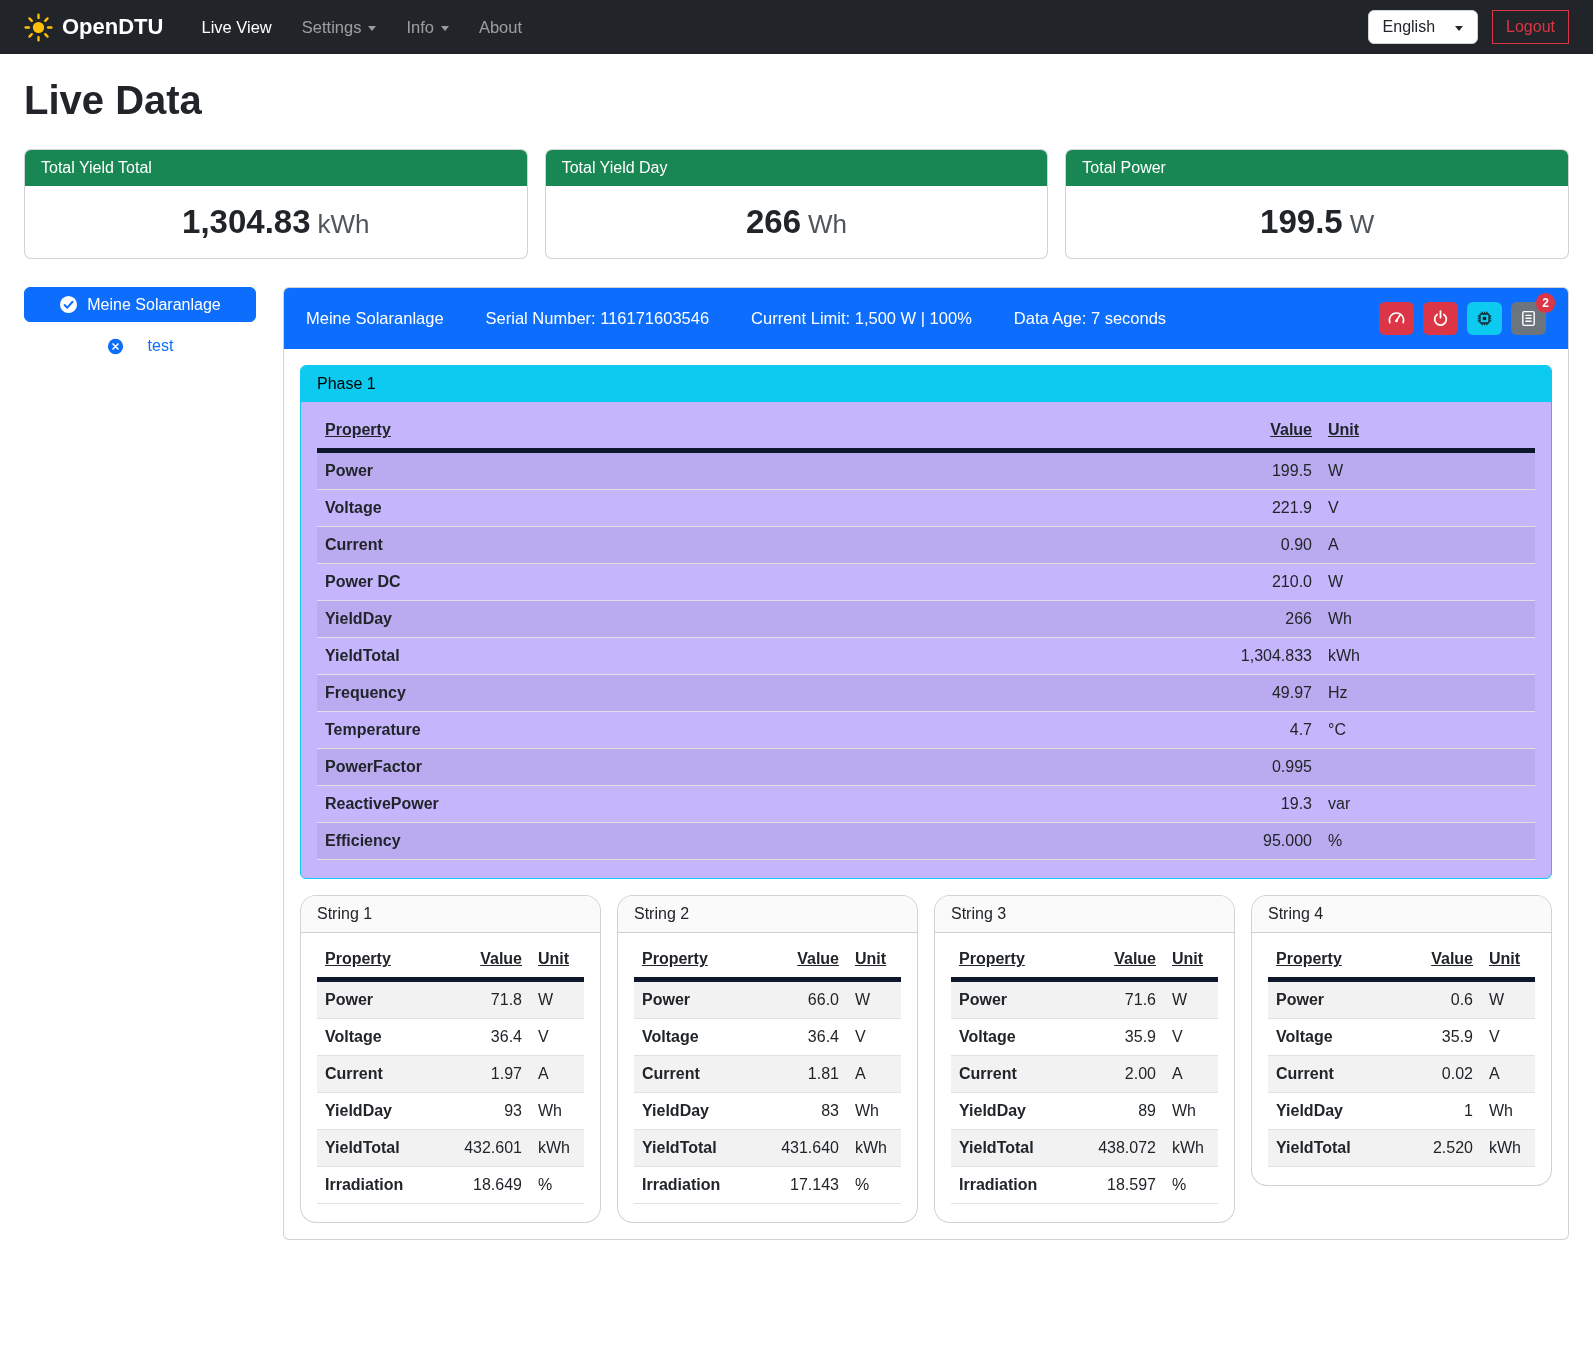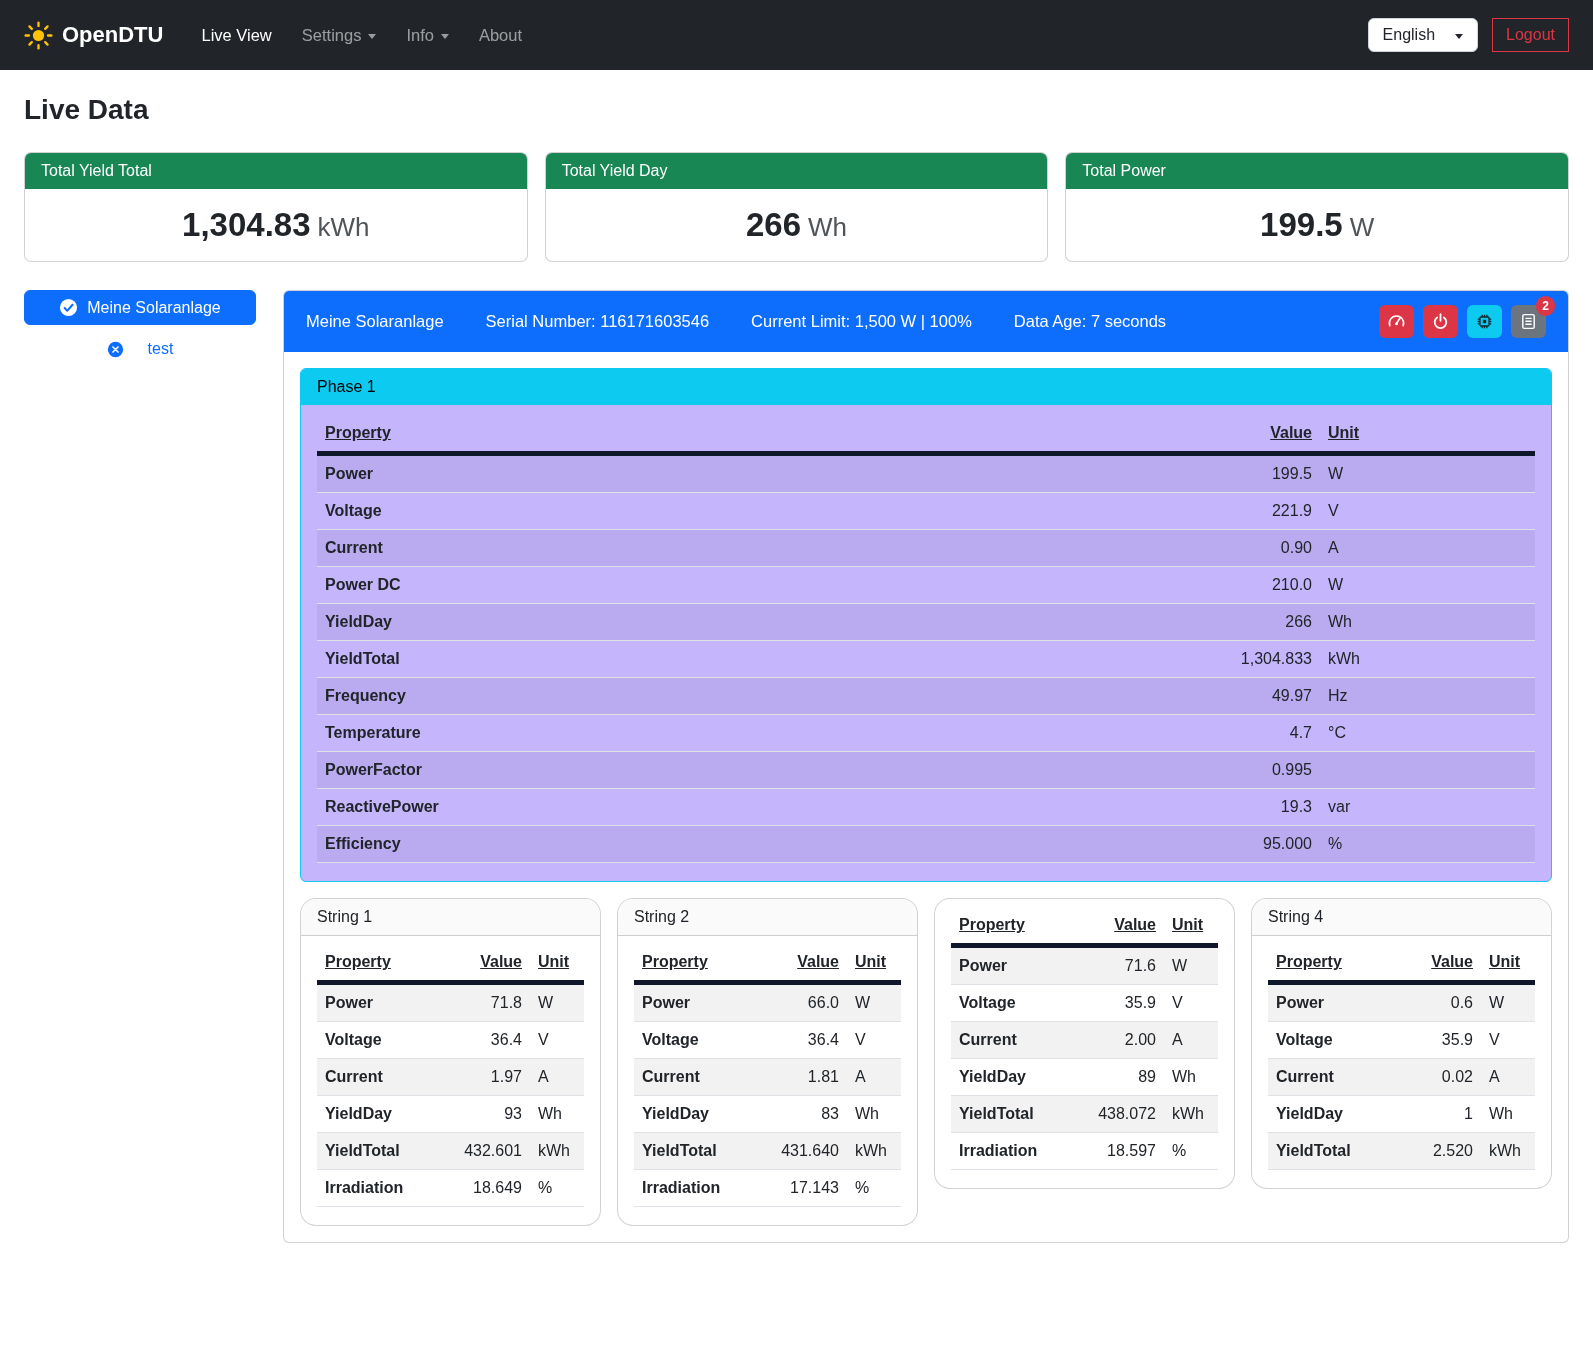--- a/index.html
+++ b/index.html
@@ -3,33 +3,33 @@
 <meta charset="utf-8">
 <style>
   * { box-sizing: border-box; margin: 0; padding: 0; }
   body {
     font-family: "Liberation Sans", sans-serif;
     background: #fff;
     color: #212529;
     width: 1593px;
   }
   
-  .navbar { background:#212529; height:70px; display:flex; align-items:center; padding:0 24px; }
+  .navbar { background:#212529; height:54px; display:flex; align-items:center; padding:0 24px; }
   .brand { display:flex; align-items:center; gap:9px; color:#fff; font-size:22px; font-weight:600; margin-right:26px; cursor:pointer; }
   .nav-links { display:flex; align-items:center; gap:6px; flex:1; }
   .nav-link { color:rgba(255,255,255,.55); font-size:16.5px; padding:8px 12px; text-decoration:none; display:flex; align-items:center; gap:7px; cursor:pointer;text-align:right; }
   .nav-link.active { color:#fff; }
   .caret-down { width:0; height:0; border-left:4.5px solid transparent; border-right:4.5px solid transparent; border-top:5px solid currentColor; display:inline-block; margin-top:3px; }
   .nav-right { display:flex; align-items:center; gap:14px; }
   .lang-select { background:#fff; border:1px solid #ced4da; border-radius:6px; padding:7px 14px; font-size:16px; color:#212529; display:flex; align-items:center; gap:20px; cursor:pointer; }
   .logout-btn { background:transparent; border:1px solid #dc3545; color:#dc3545; border-radius:0; padding:7px 13px; font-size:16px; cursor:pointer; font-family:inherit; }
 
   
   .page { padding:10px 24px 24px; }
-  .page-title { font-size:28px; font-weight:600; margin:14px 0 26px; color:#212529; }
+  .page-title { font-size:40px; font-weight:600; margin:14px 0 26px; color:#212529; }
 
   
   .summary-row { display:grid; grid-template-columns:repeat(3,1fr); gap:17px; margin-bottom:28px; }
   .card { border:1px solid rgba(0,0,0,.175); border-radius:7px; background:#fff; overflow:hidden; }
   .card-header-success { background:#198754; color:#fff; padding:9px 16px; font-size:16px; }
   .summary-body { padding:17px 16px; text-align:center; }
   .summary-value { font-size:33px; font-weight:700; color:#212529; }
   .summary-unit { font-size:26px; color:#50555a; margin-left:7px; font-weight:400; }
 
   
@@ -389,20 +389,21 @@
                       <td class="cell-prop">Irradiation</td>
                       <td class="cell-val">17.143</td>
                       <td class="cell-unit">%</td>
                     </tr>
                   </tbody>
               </table>
             </div>
           </div>
 
           <div class="string-card">
+            <div class="string-header">String 3</div>
             <div class="string-body">
               <table class="data-table string-table">
                 <colgroup>
                     <col class="c-prop">
                     <col class="c-val">
                     <col class="c-unit">
                   </colgroup>
                 <thead>
                   <tr>
                     <th class="h-prop">Property</th>

